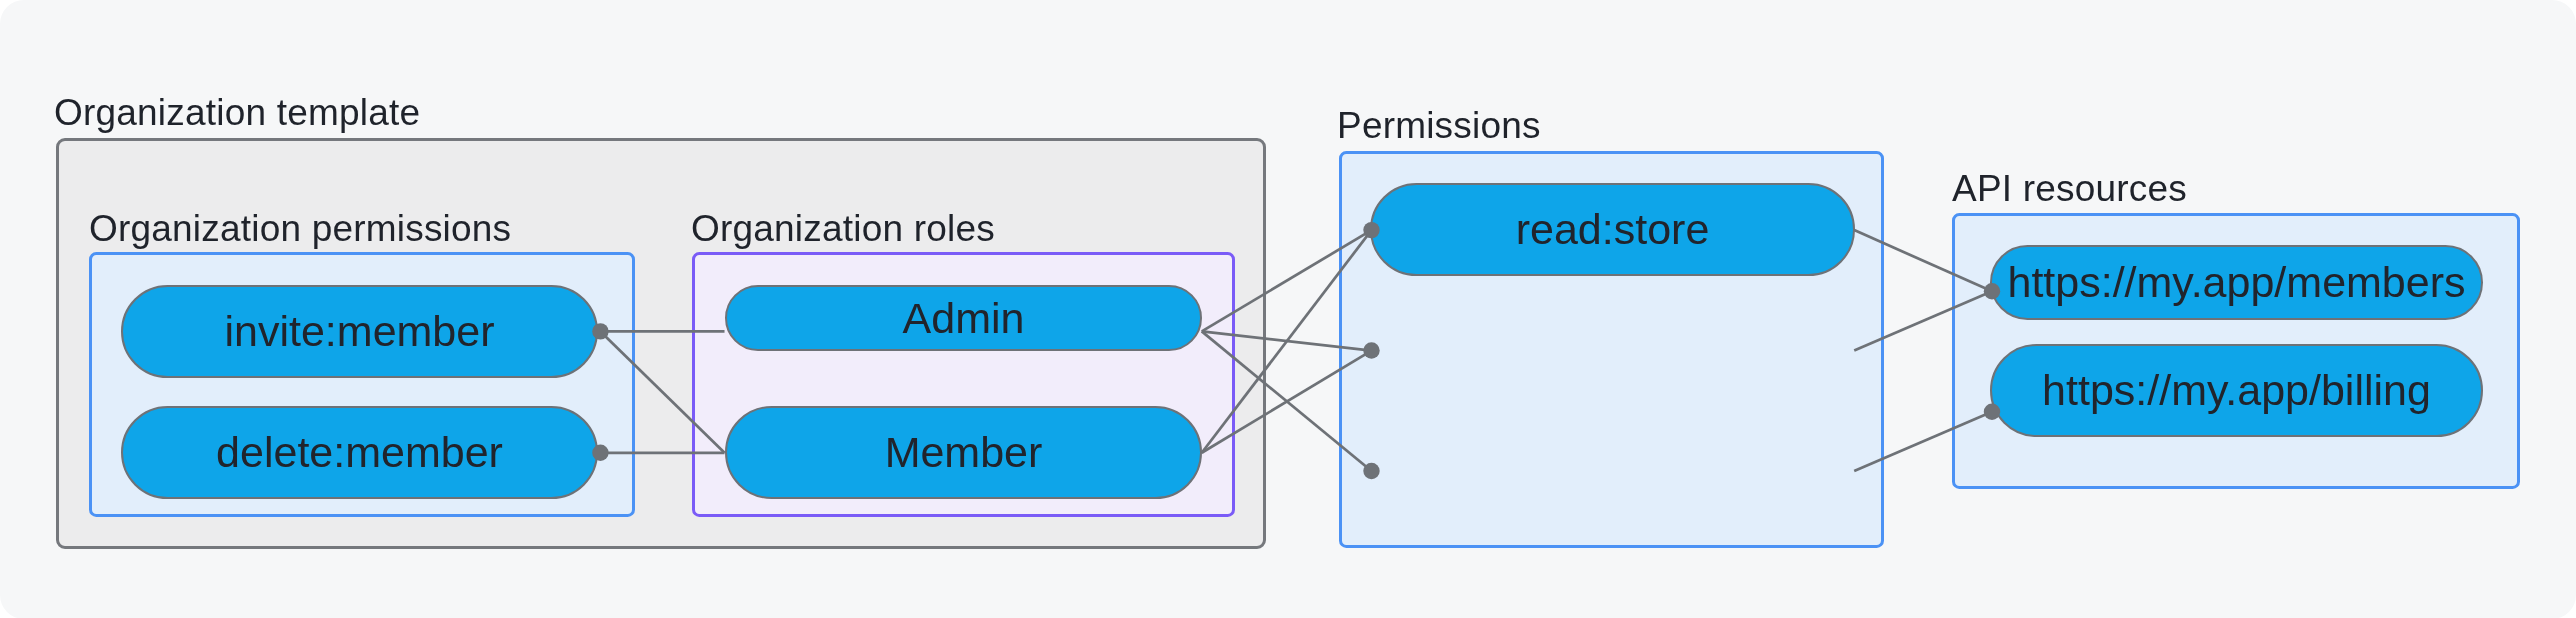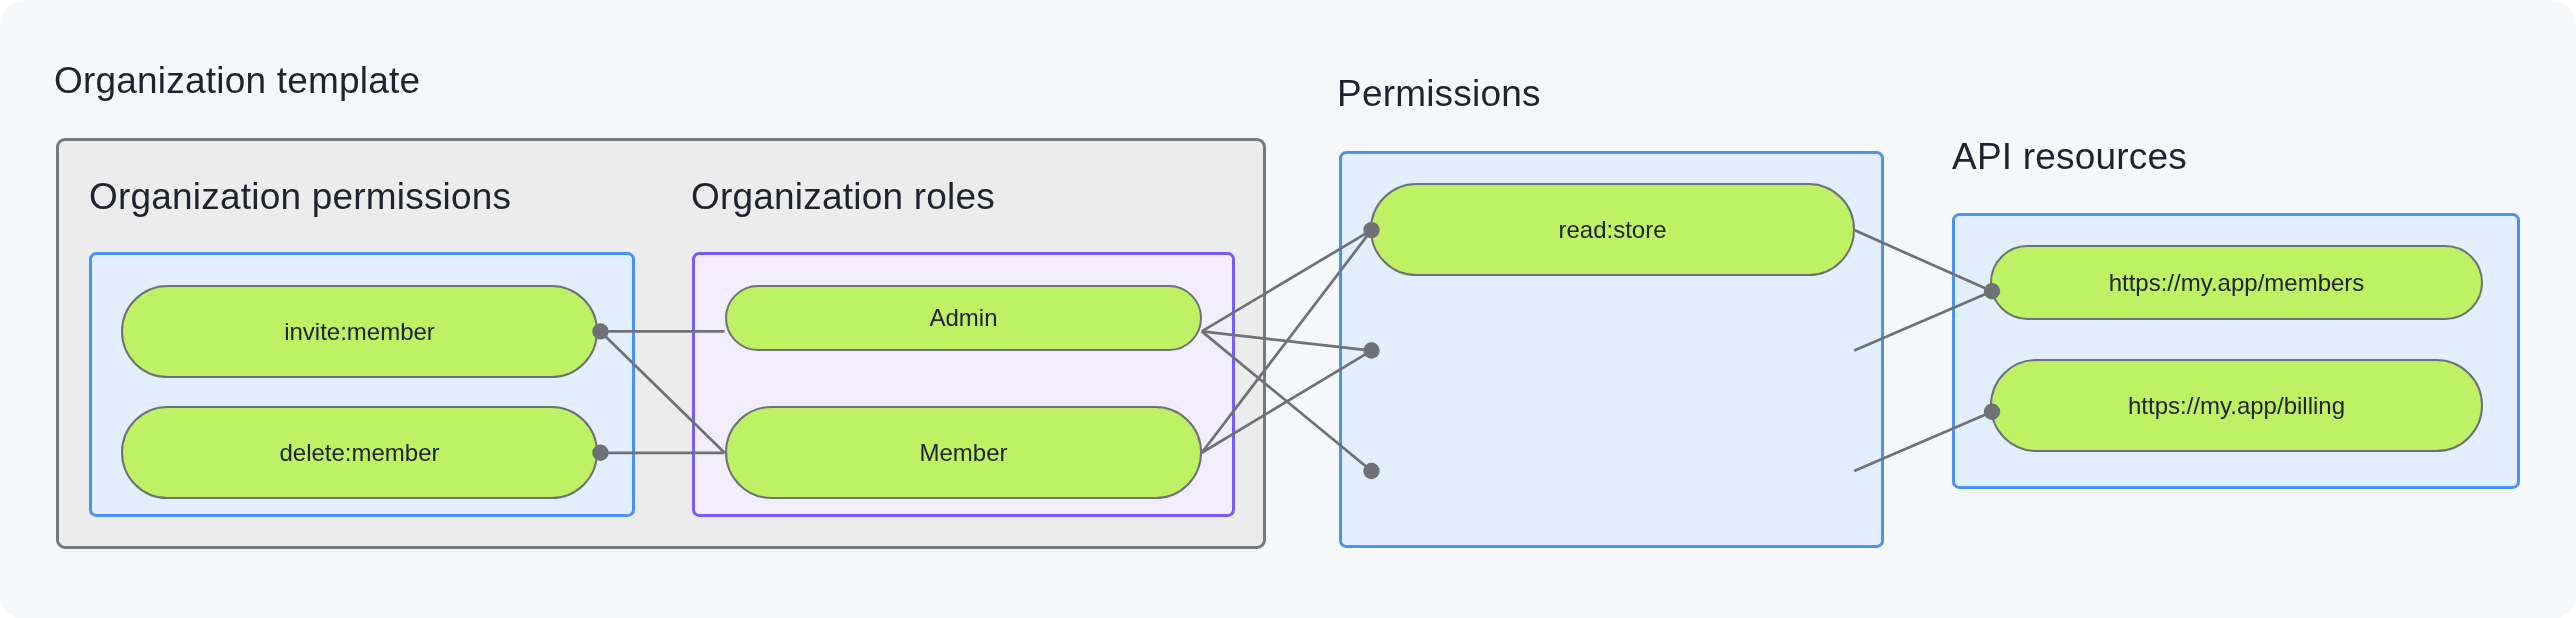--- a/index.html
+++ b/index.html
@@ -17,20 +17,21 @@
     overflow: hidden;
   }
   .section-label {
     position: absolute;
     font-size: 37px;
     font-weight: 500;
     letter-spacing: 0.2px;
     color: #1f232b;
     line-height: 1.15;
     white-space: nowrap;
+    margin-top: 32px;
   }
   .group-box {
     position: absolute;
     box-sizing: border-box;
     border-radius: 7.3px;
   }
   .template-box {
     background: #ececed;
     border: 3.7px solid #75787d;
     border-radius: 9px;
@@ -39,27 +40,27 @@
     background: #e2eefb;
     border: 3.7px solid #4b92f5;
   }
   .purple-box {
     background: #f2edfb;
     border: 3.7px solid #7a5bf7;
   }
   .node-pill {
     position: absolute;
     box-sizing: border-box;
-    background: #bef264;
+    background: #0ea5e9;
     border: 2.7px solid #6e7277;
     border-radius: 912px;
     display: flex;
     align-items: center;
     justify-content: center;
-    font-size: 24px;
+    font-size: 43px;
     font-weight: 400;
     color: #21242c;
     white-space: nowrap;
   }
   .overlay {
     position: absolute;
     left: 0;
     top: 0;
     width: 2576px;
     height: 619px;
@@ -92,21 +93,21 @@
   <div class="node-pill" style="left:725px; top:285px; width:477px; height:66px;">Admin</div>
   <div class="node-pill" style="left:725px; top:406px; width:477px; height:93px;">Member</div>
 
   <div class="section-label" style="left:1337px; top:73px;">Permissions</div>
   <div class="group-box blue-box" style="left:1339px; top:151px; width:545px; height:397px;"></div>
   <div class="node-pill" style="left:1370px; top:183px; width:485px; height:93px;">read:store</div>
 
   <div class="section-label" style="left:1952px; top:136px;">API resources</div>
   <div class="group-box blue-box" style="left:1952px; top:213px; width:568px; height:276px;"></div>
   <div class="node-pill" style="left:1990px; top:245px; width:493px; height:75px;">https://my.app/members</div>
-  <div class="node-pill" style="left:1990px; top:359px; width:493px; height:93px;">https://my.app/billing</div>
+  <div class="node-pill" style="left:1990px; top:344px; width:493px; height:93px;">https://my.app/billing</div>
 
   <svg class="overlay" viewBox="0 0 2823 678">
 
     <line x1="658" y1="363" x2="794" y2="363"></line>
     <line x1="658" y1="363" x2="794" y2="496"></line>
     <line x1="658" y1="496" x2="794" y2="496"></line>
 
     <line x1="1317" y1="363" x2="1503" y2="252"></line>
     <line x1="1317" y1="363" x2="1503" y2="384"></line>
     <line x1="1317" y1="363" x2="1503" y2="516"></line>

